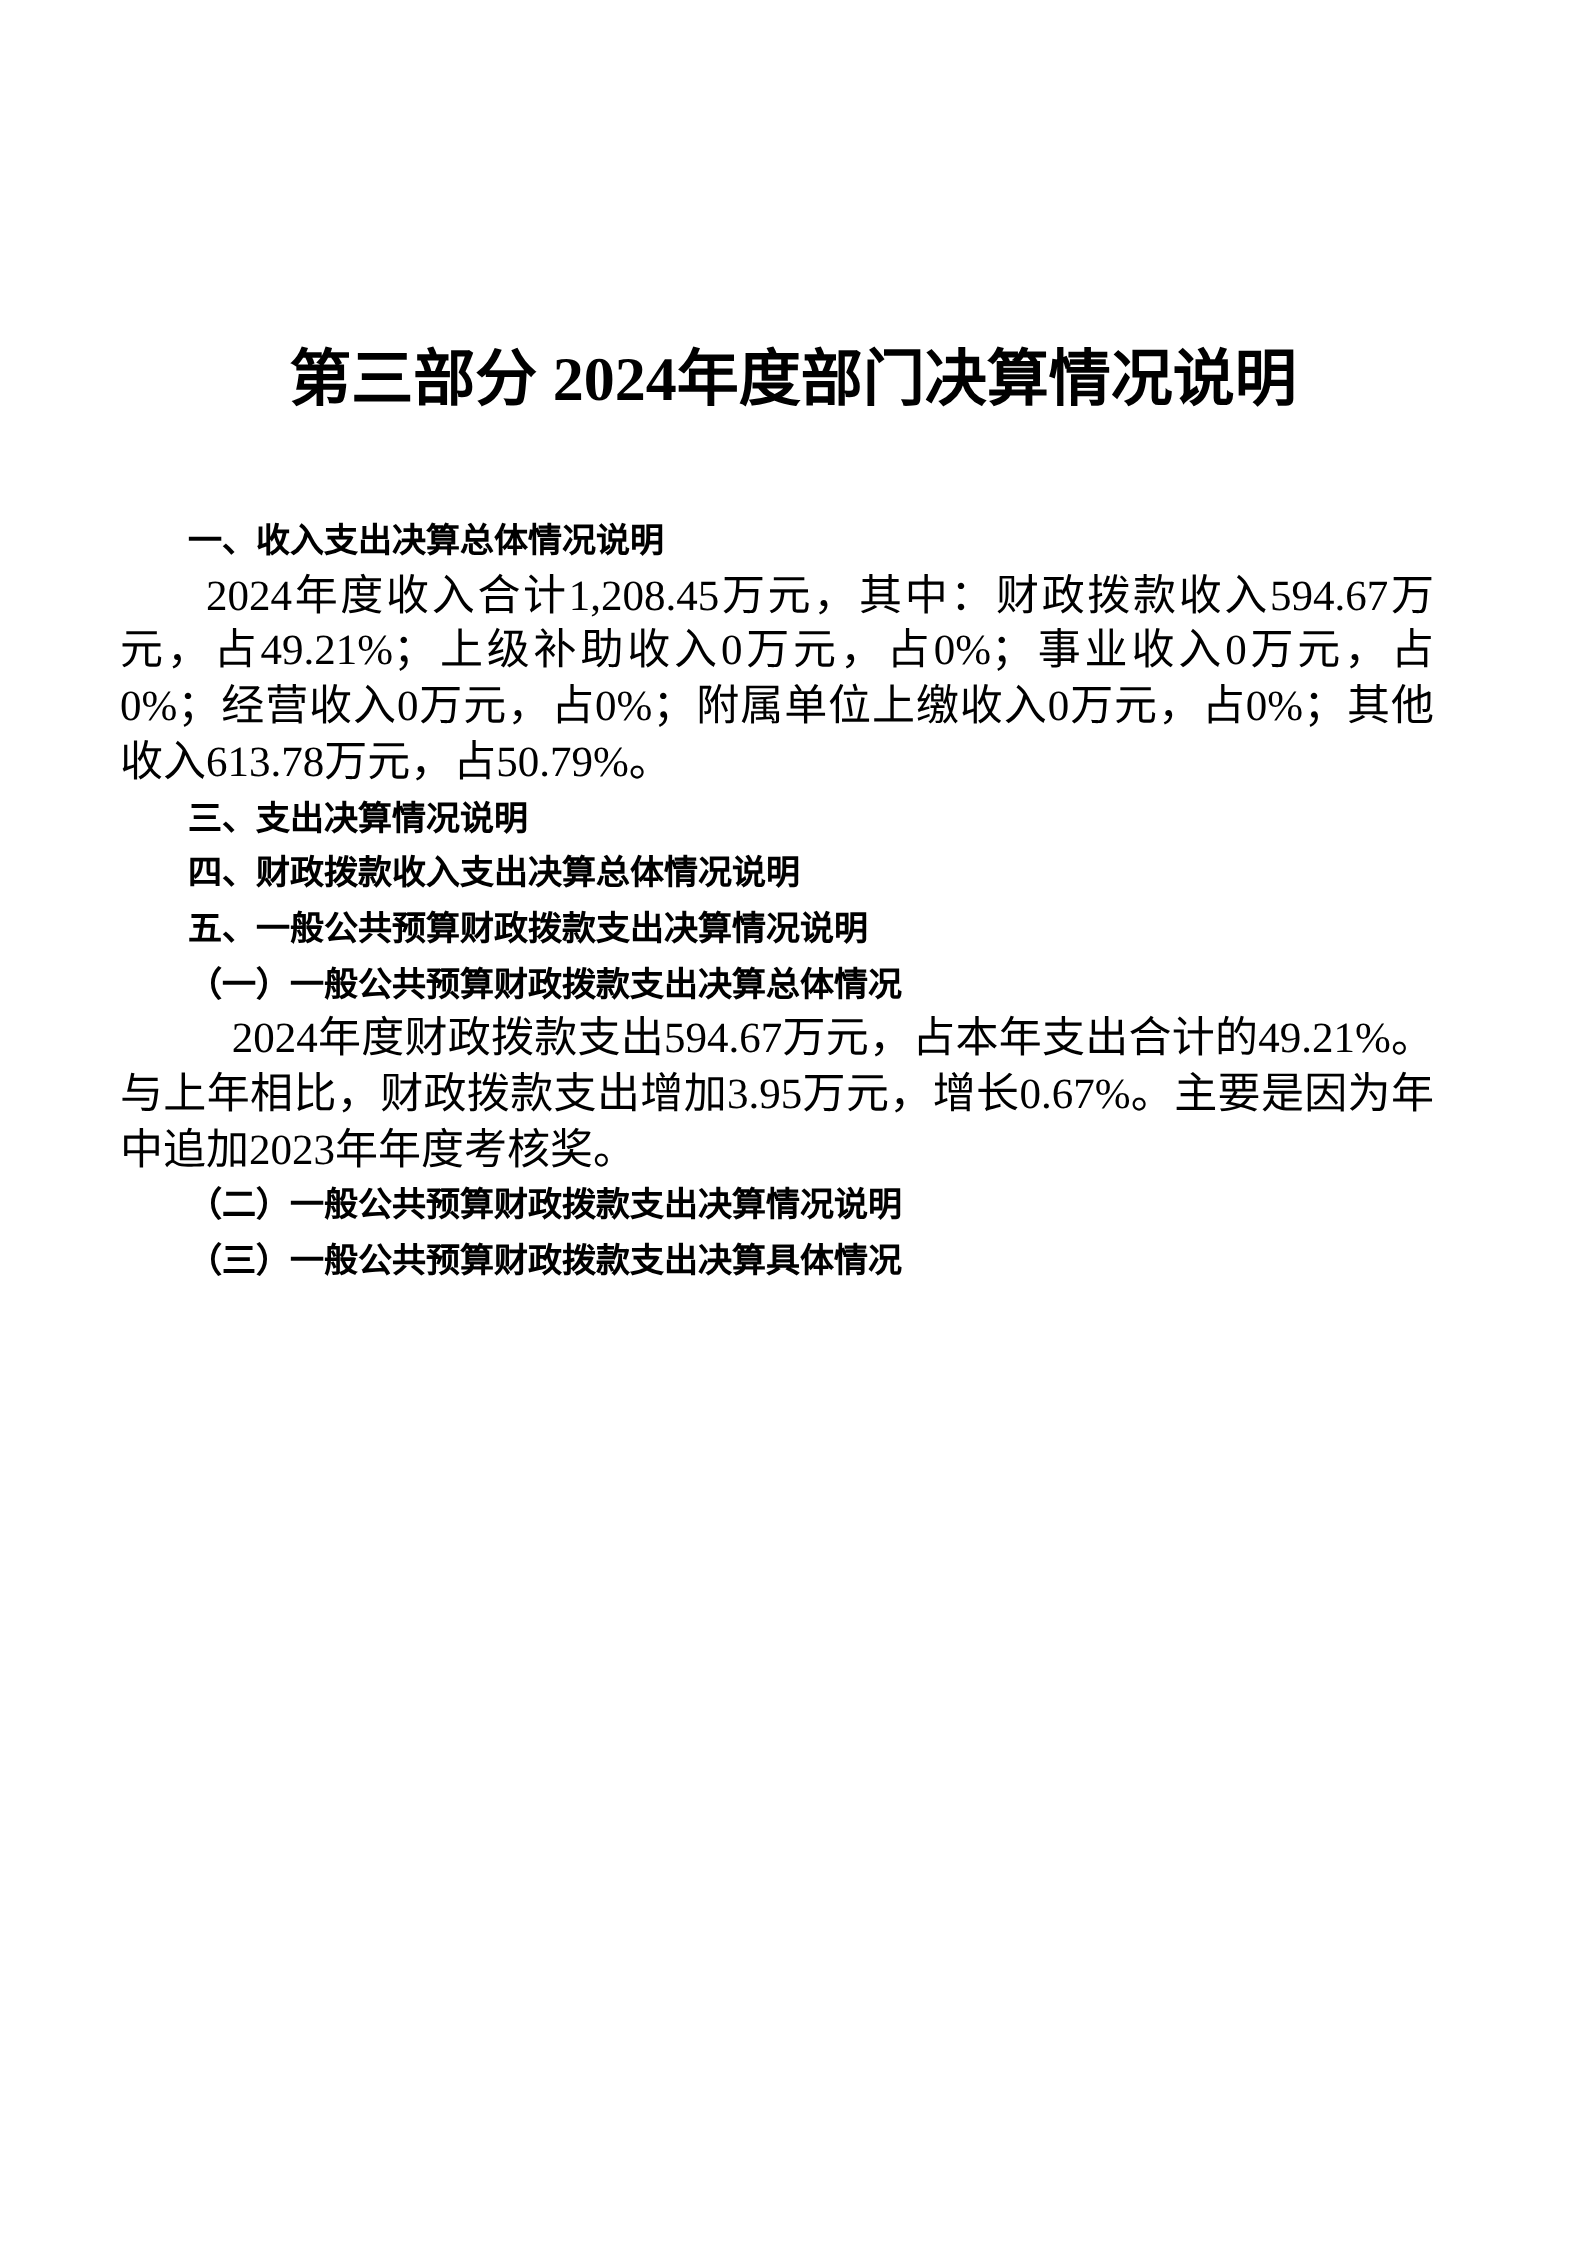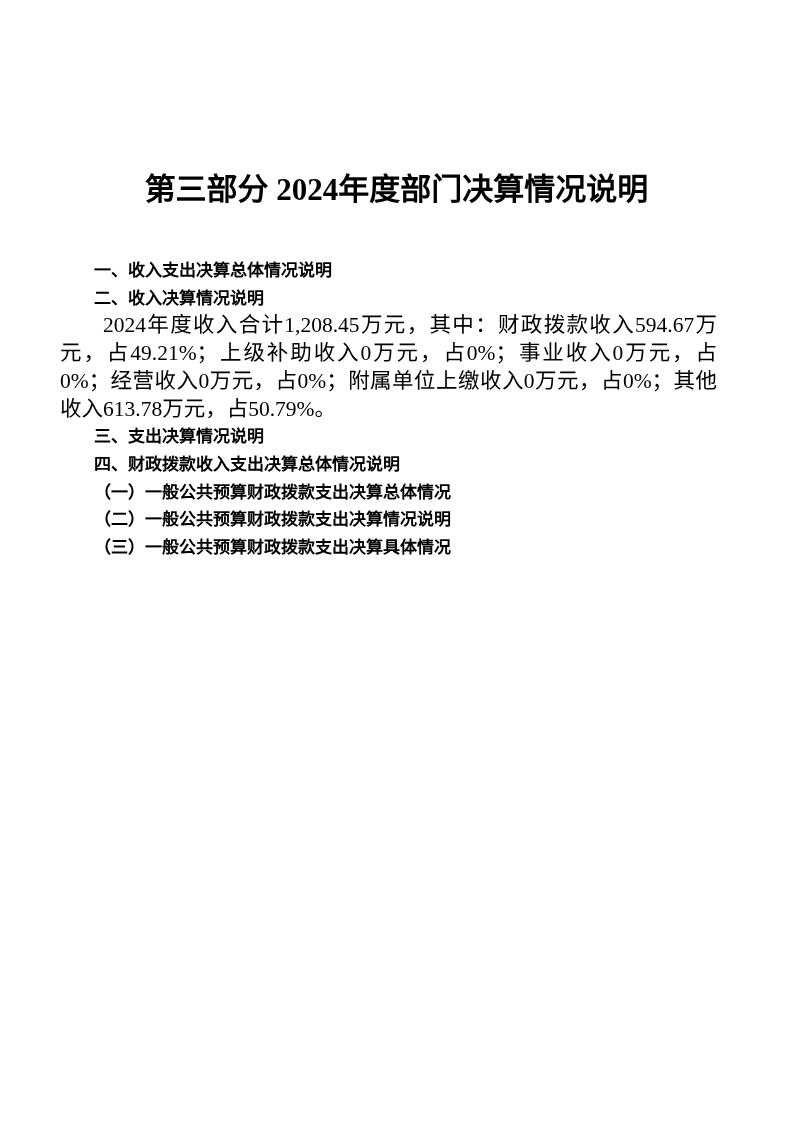--- a/index.html
+++ b/index.html
@@ -50,28 +50,29 @@
 <body>
 
 <div class="page">
 
   <h1 class="doc-title">第三部分 2024年度部门决算情况说明</h1>
 
   <div class="doc-body">
 
     <h2 class="sec-heading">一、收入支出决算总体情况说明</h2>
 
-    <h2 class="sec-heading">二、收入决算情况说明</h2>
     <p class="para">2024年度收入合计1,208.45万元，其中：财政拨款收入594.67万元，占49.21%；上级补助收入0万元，占0%；事业收入0万元，占0%；经营收入0万元，占0%；附属单位上缴收入0万元，占0%；其他收入613.78万元，占50.79%。</p>
 
     <h2 class="sec-heading">三、支出决算情况说明</h2>
 
     <h2 class="sec-heading">四、财政拨款收入支出决算总体情况说明</h2>
 
+    <h2 class="sec-heading">五、一般公共预算财政拨款支出决算情况说明</h2>
 
     <h3 class="sec-heading">（一）一般公共预算财政拨款支出决算总体情况</h3>
+    <p class="para extra-indent">2024年度财政拨款支出594.67万元，占本年支出合计的49.21%。与上年相比，财政拨款支出增加3.95万元，增长0.67%。主要是因为年中追加2023年年度考核奖。</p>
 
     <h3 class="sec-heading">（二）一般公共预算财政拨款支出决算情况说明</h3>
 
     <h3 class="sec-heading">（三）一般公共预算财政拨款支出决算具体情况</h3>
 
   </div>
 </div>
 
 </body></html>

